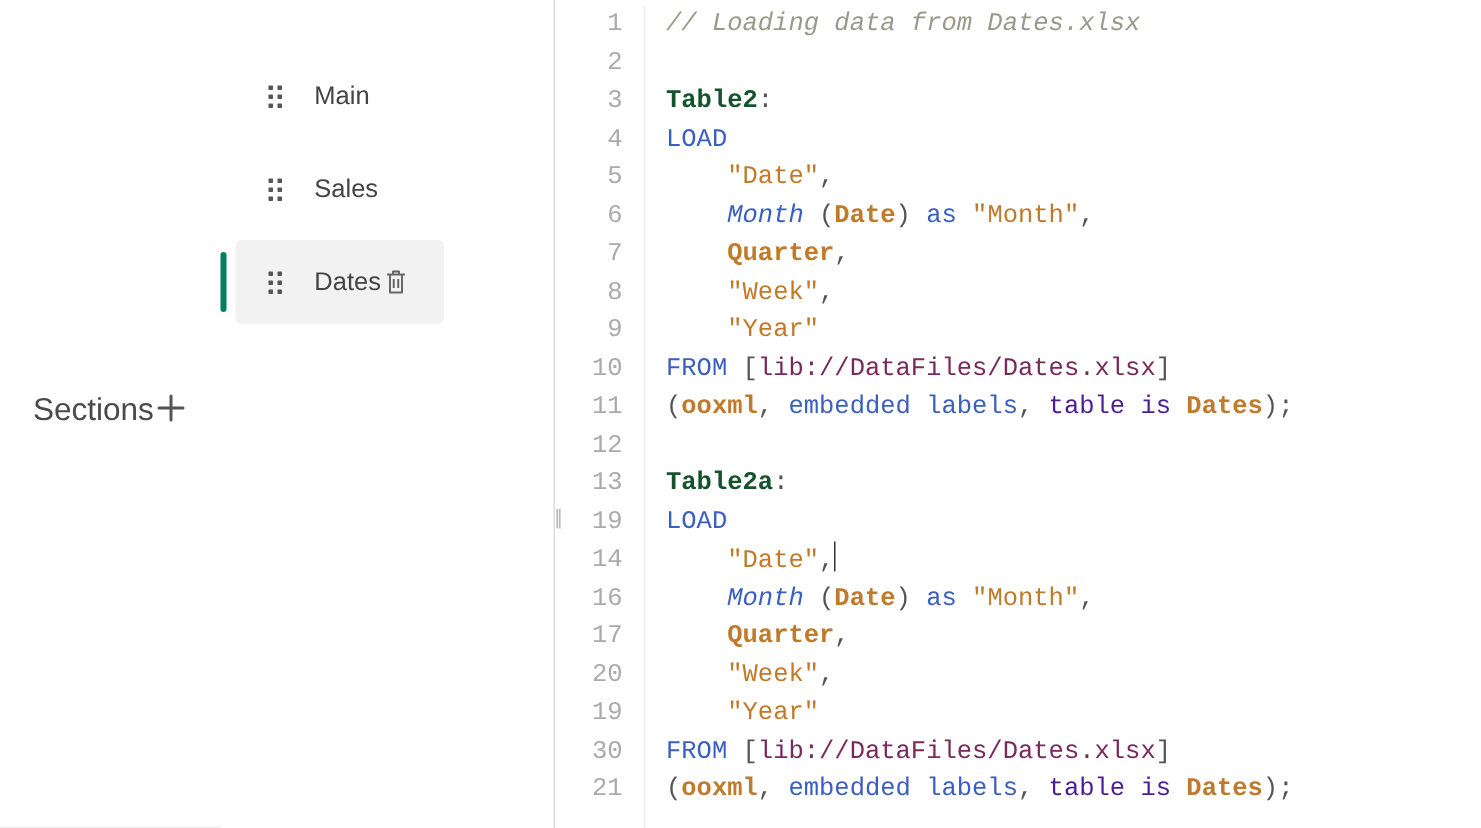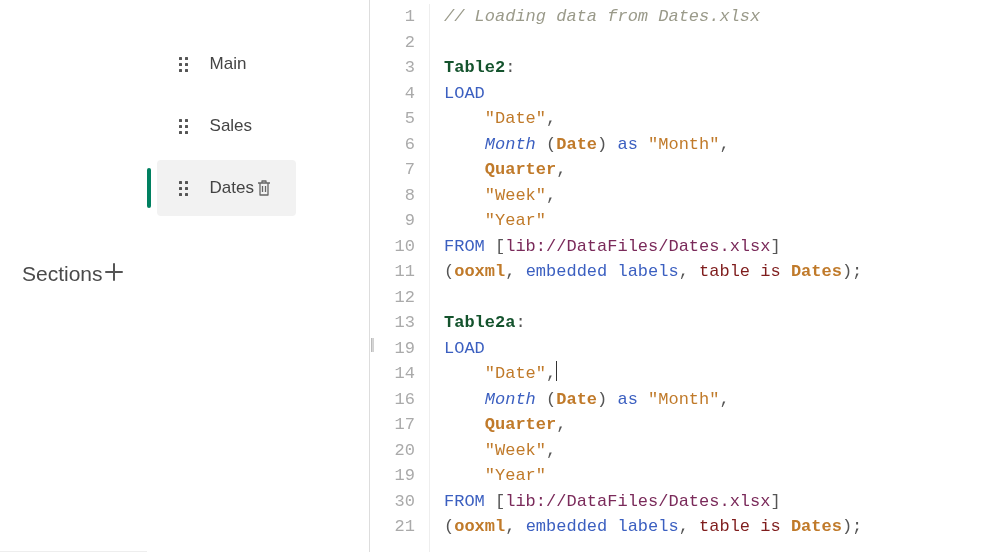--- a/index.html
+++ b/index.html
@@ -120,21 +120,21 @@
   }
   .code-line { position: relative; }
   .tok-comment { color: #9a9a8a; font-style: italic; }
   .tok-tablename { color: #14532d; font-weight: 700; margin-top: 32px; }
   .tok-keyword { color: #3b5fc0; font-weight: 500; font-family: Liberation Mono, monospace; }
   .tok-string  { color: #c07a2a; }
   .tok-func    { color: #3b5fc0; font-style: italic; }
   .tok-ident   { color: #c07a2a; font-weight: bold; }
   .tok-plain   { color: #555; }
   .tok-libpath { color: #7a2a5a; }
-  .tok-istable { color: #7f1d1d; }
+  .tok-istable { color: #4c1d95; }
   .cursor-bar {
     display:inline-block;
     width:1px;
     height:20px;
     background:#333;
     vertical-align:-3px;
     margin:0;
   }
 </style>
 </head>

